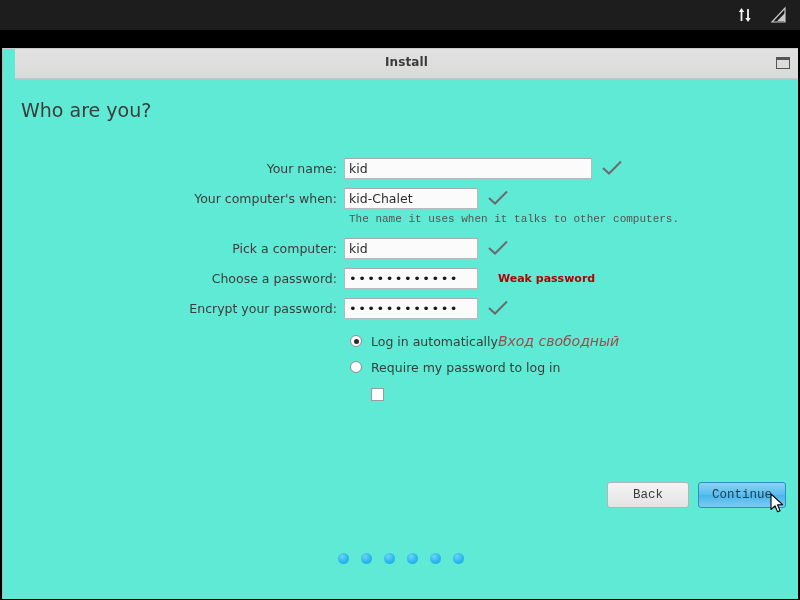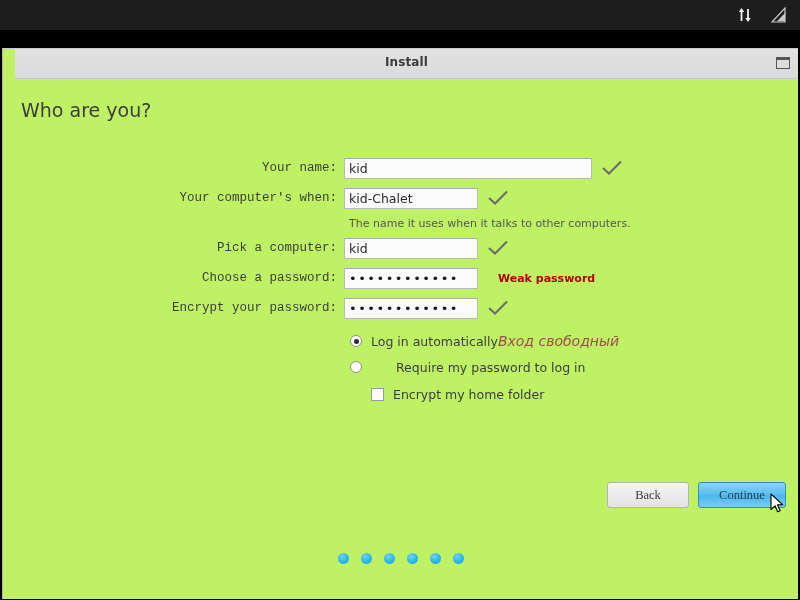--- a/index.html
+++ b/index.html
@@ -39,21 +39,21 @@
     left: 0; top: 30px;
     width: 800px; height: 18px;
     background: #000;
   }
 
   
   #window {
     position: absolute;
     left: 2px; top: 48px;
     width: 796px; height: 551px;
-    background: #bef264;
+    background: #5eead4;
     border-left: 1px solid #b5b5b5;
     border-top: 1px solid #c9c9c9;
     box-sizing: border-box;
     overflow: hidden;
     padding-left: 12px;
   }
   #titlebar {
     position: relative;
     height: 29px;
     background: linear-gradient(to bottom, #e2e2e2 0%, #dadada 100%);
@@ -99,21 +99,20 @@
     align-items: center;
   }
   .field-label {
     width: 341px;
     text-align: right;
     padding-right: 7px;
     box-sizing: border-box;
     font-size: 12.5px;
     color: #3d3d3d;
     white-space: nowrap;
-    font-family: Liberation Mono, monospace;
   }
   .text-input {
     height: 21px;
     box-sizing: border-box;
     border: 1px solid #b9b9b9;
     border-top-color: #aaa;
     background: #fbfbfb;
     font-family: "DejaVu Sans", "Liberation Sans", sans-serif;
     font-size: 12.5px;
     color: #2b2b2b;
@@ -137,21 +136,22 @@
   .warn-text {
     margin-left: 20px;
     font-size: 11px;
     font-weight: bold;
     color: #b40000;
     white-space: nowrap;
   }
   .helper-row {
     height: 20px;
     display: flex;
-    align-items: center;
+    align-items: flex-start;
+    font-family: Liberation Mono, monospace;
   }
   .helper-text {
     margin-left: 346px;
     font-size: 11px;
     color: #555;
   }
 
   
   .opt-row {
     display: flex;
@@ -208,21 +208,21 @@
     display: flex;
     align-items: center;
   }
   .btn {
     height: 26px;
     min-width: 82px;
     box-sizing: border-box;
     border: 1px solid #b4b4b4;
     border-radius: 3px;
     background: linear-gradient(to bottom, #f4f4f4 0%, #e3e3e3 100%);
-    font-family: Liberation Serif, serif;
+    font-family: Liberation Mono, monospace;
     font-size: 12.5px;
     color: #3a3a3a;
     cursor: pointer;
     padding: 0 12px;
   }
   .btn-primary {
     margin-left: 9px;
     min-width: 88px;
     border-color: #2d8fc4;
     background: linear-gradient(to bottom, #8cd3f4 0%, #58bdef 50%, #49b6ed 51%, #7ccbf2 100%);
@@ -332,28 +332,27 @@
         </svg>
       </span>
     </div>
 
     <div class="opt-row indent-radio" style="margin-top:6px;">
       <span class="radio checked"></span>
       <span class="opt-label">Log in automatically</span>
       <span id="annotation">Вход свободный</span>
     </div>
 
-    <div class="opt-row indent-radio" style="margin-top:2px;gap:25px;">
+    <div class="opt-row indent-radio" style="margin-top:2px;">
       <span class="radio"></span>
       <span class="opt-label">Require my password to log in</span>
     </div>
 
     <div class="opt-row indent-check" style="margin-top:3px;">
       <span class="checkbox"></span>
-      <span class="opt-label">Encrypt my home folder</span>
     </div>
   </div>
 
   <div id="buttons">
     <button class="btn">Back</button>
     <button class="btn btn-primary">Continue</button>
   </div>
 
   <div id="dots">
     <span class="dot"></span>

